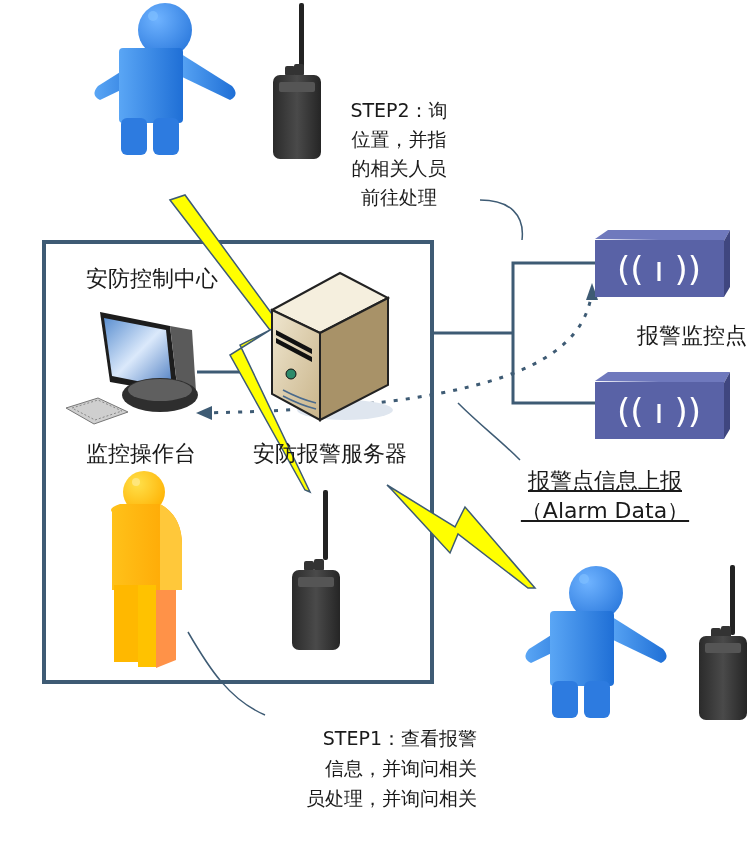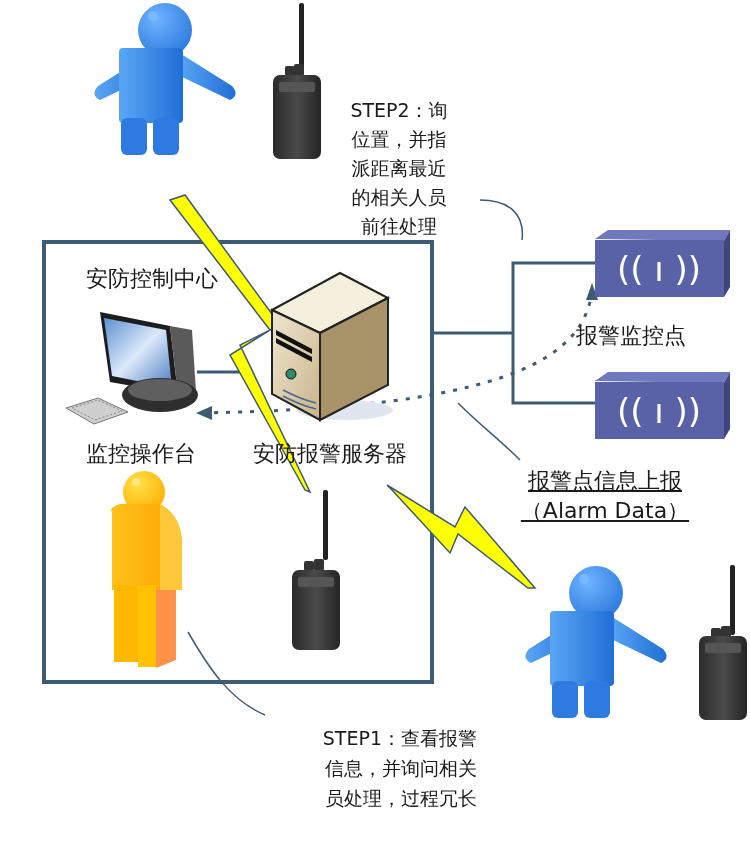--- a/index.html
+++ b/index.html
@@ -159,32 +159,31 @@
     <rect x="711" y="628" width="10" height="10" rx="2" fill="#333"></rect>
     <rect x="721" y="626" width="10" height="12" rx="2" fill="#333"></rect>
     <rect x="699" y="636" width="48" height="84" rx="7" fill="url(#gRadio)"></rect>
     <rect x="705" y="643" width="36" height="10" rx="2" fill="#555"></rect>
   </g>
 </svg>
 
 <div class="abs label" style="left:86px; top:268px;">安防控制中心</div>
 <div class="abs label" style="left:86px; top:443px;">监控操作台</div>
 <div class="abs label" style="left:253px; top:443px;">安防报警服务器</div>
-<div class="abs label" style="left:576px; top:325px;">报警监控点</div>
+<div class="abs label" style="left:637px; top:325px;">报警监控点</div>
 
 <div class="abs" style="left:505px; top:466px; width:200px; text-align:center;text-decoration:underline;">
   <div class="label" style="line-height:30px;">报警点信息上报</div>
   <div class="label" style="line-height:30px;">（Alarm  Data）</div>
 </div>
 
 <div class="abs note" style="left:335px; top:54px; width:128px;margin-top:42px;">
   <div>STEP2：询</div>
   <div>位置，并指</div>
-  <div>派距离最近</div>
   <div>的相关人员</div>
   <div>前往处理</div>
 </div>
 
 <div class="abs note1" style="left:277px; top:723px; width:200px;">
   <div>STEP1：查看报警</div>
   <div>信息，并询问相关</div>
-  <div>员处理，过程冗长</div>
+  <div>员处理，并询问相关</div>
 </div>
 
 </body></html>

